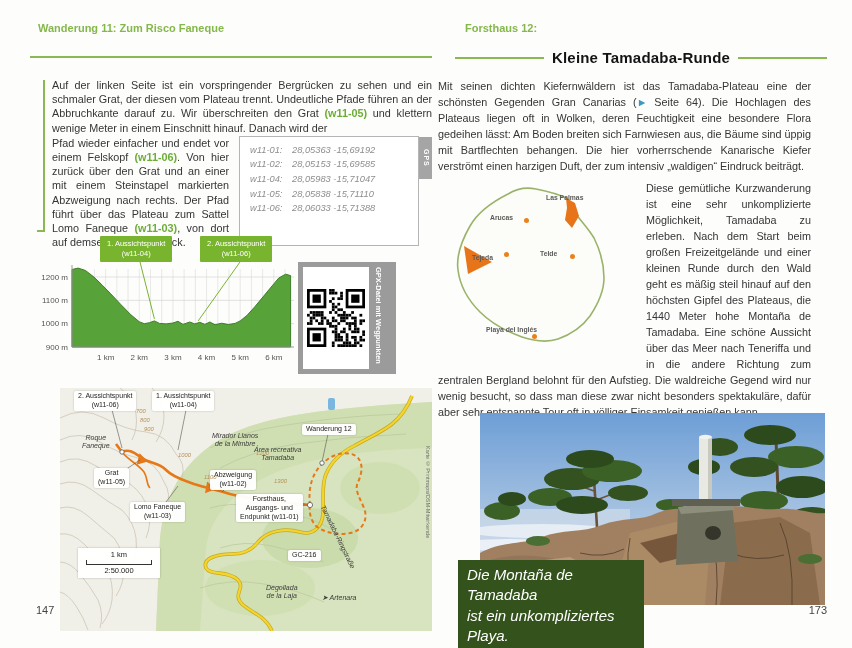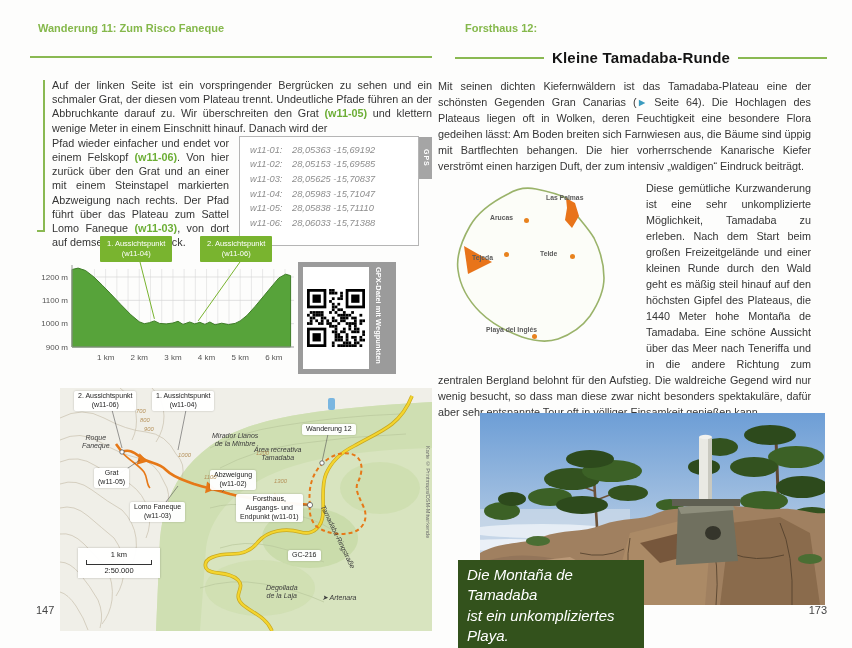--- a/index.html
+++ b/index.html
@@ -84,24 +84,20 @@
       <div class="txtcol"><span>Pfad wieder einfacher und endet vor einem Felskopf </span><span class="wref">(w11-06)</span><span>. Von hier zurück über den Grat und an einer mit einem Steinstapel markierten Abzweigung nach rechts. Der Pfad führt über das Plateau zum Sattel Lomo Faneque </span><span class="wref">(w11-03)</span><span>, von dort auf demselben Weg zurück.</span></div>
       <div id="gps-box">
         <div id="gps-list">
             <div class="gps-row">
               <span class="gid">w11-01:</span>
               <span>28,05363 -15,69192</span>
             </div>
             <div class="gps-row">
               <span class="gid">w11-02:</span>
               <span>28,05153 -15,69585</span>
-            </div>
-            <div class="gps-row">
-              <span class="gid">w11-03:</span>
-              <span>28,05625 -15,70837</span>
             </div>
             <div class="gps-row">
               <span class="gid">w11-04:</span>
               <span>28,05983 -15,71047</span>
             </div>
             <div class="gps-row">
               <span class="gid">w11-05:</span>
               <span>28,05838 -15,71110</span>
             </div>
             <div class="gps-row">

